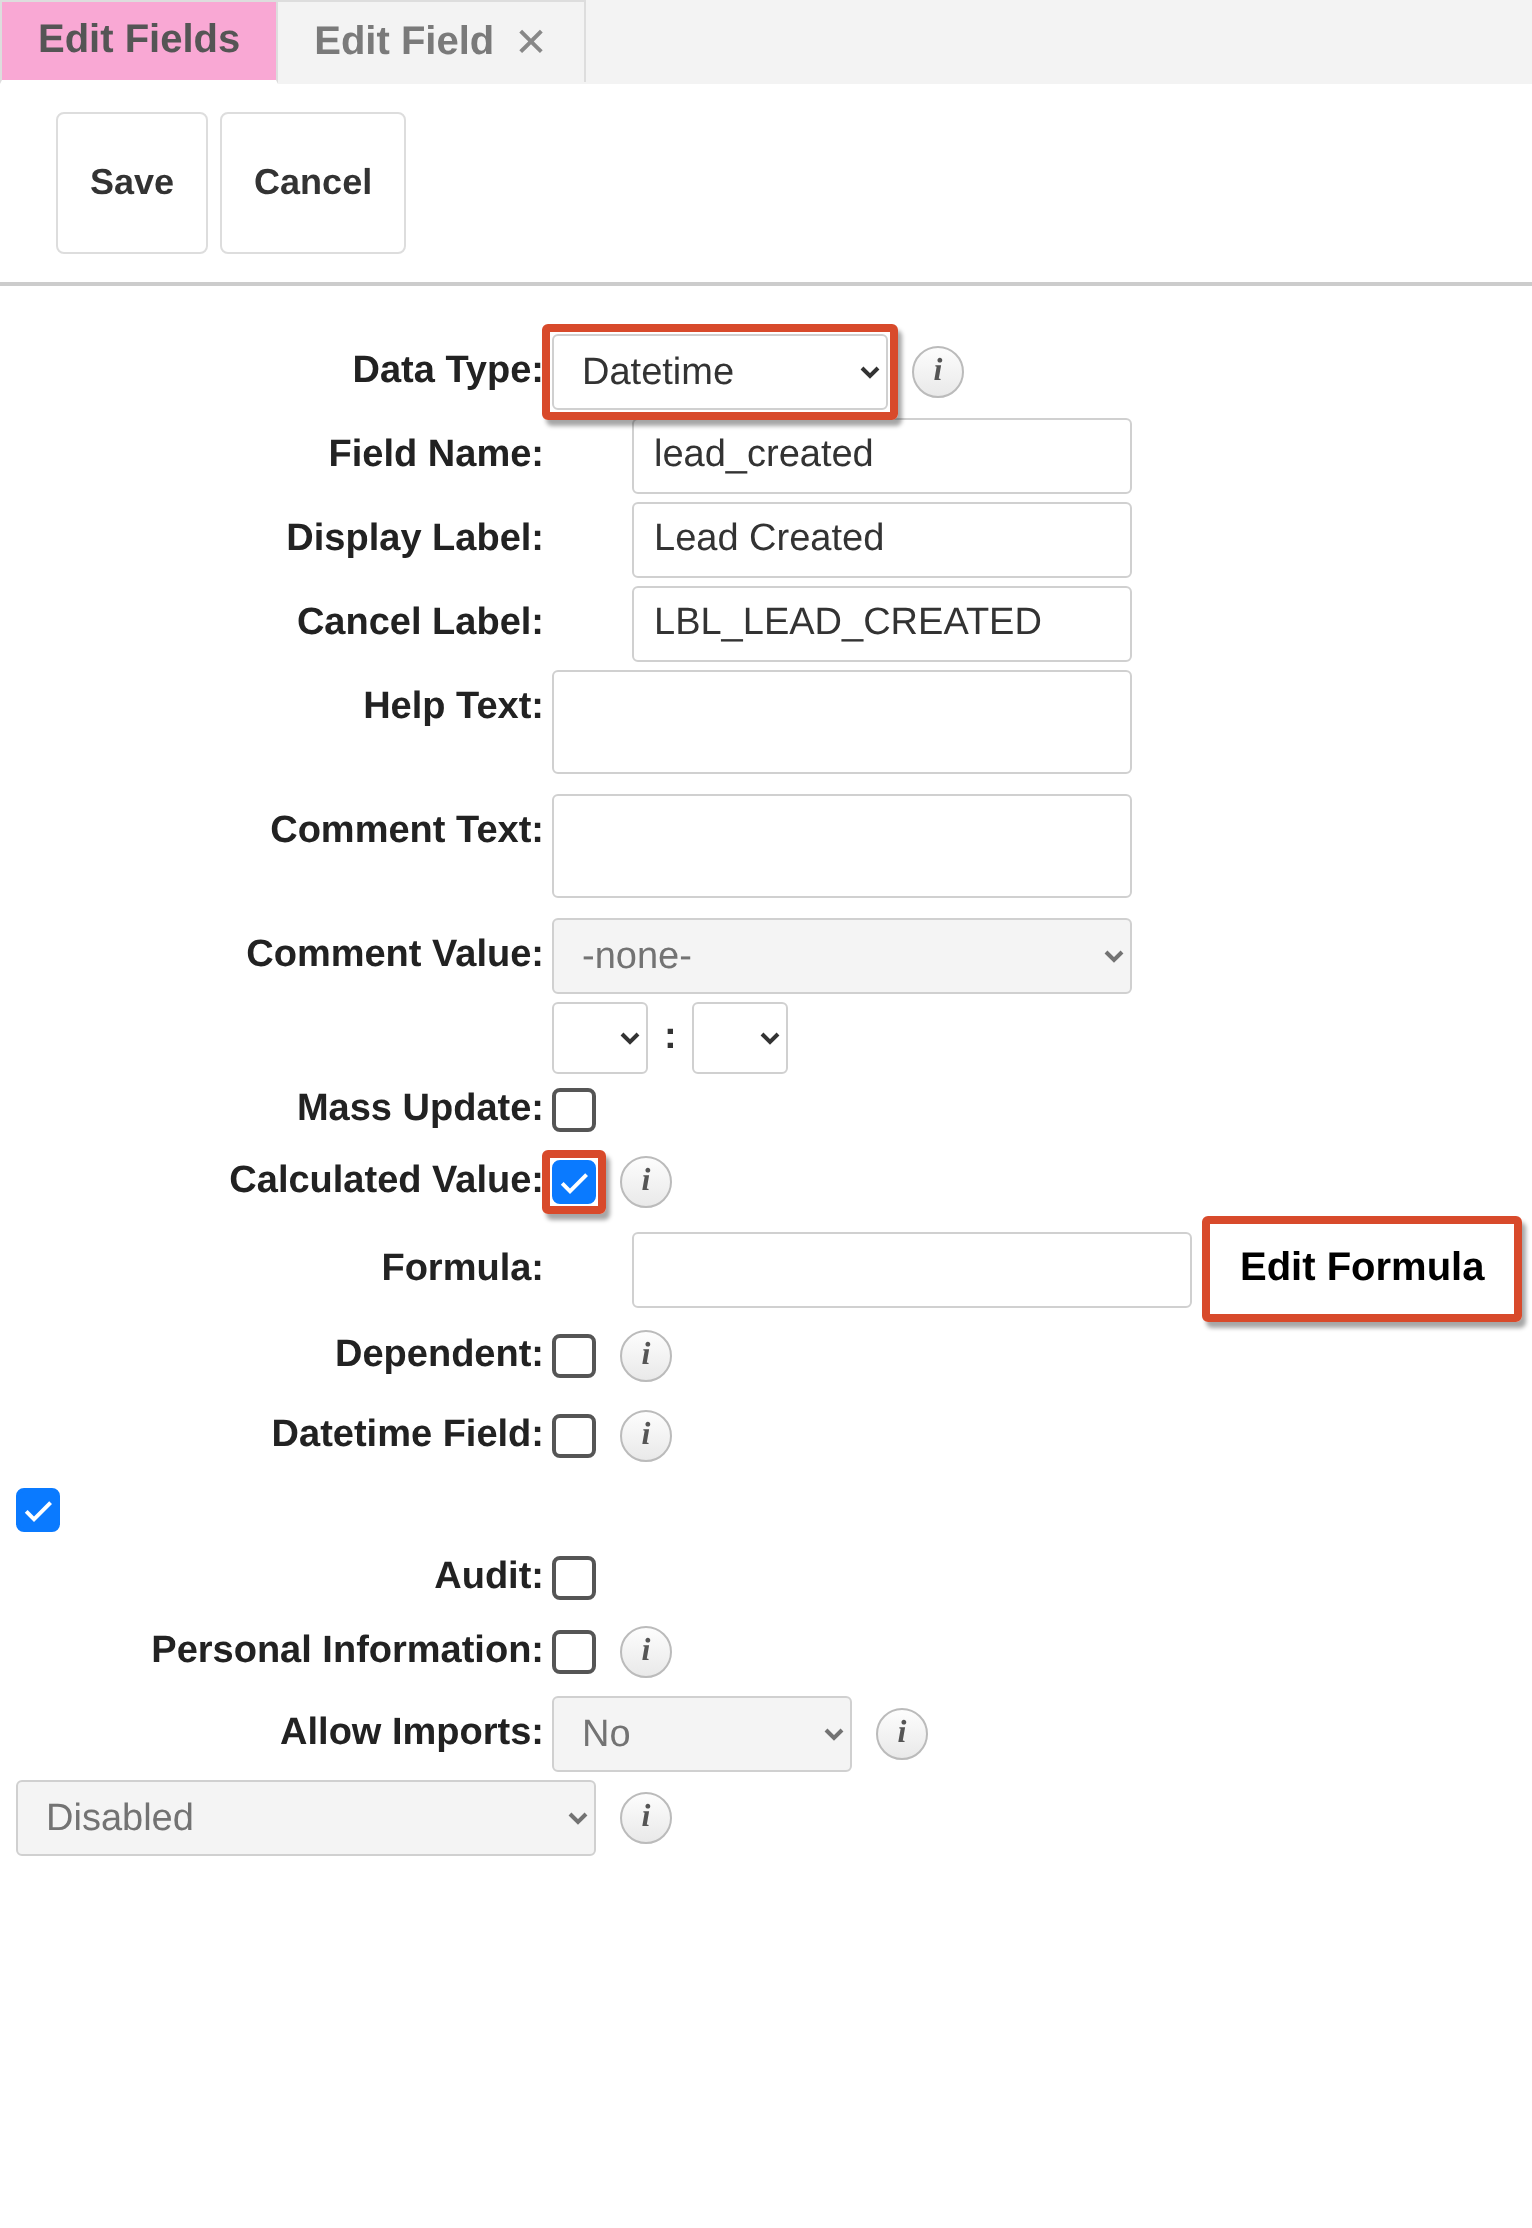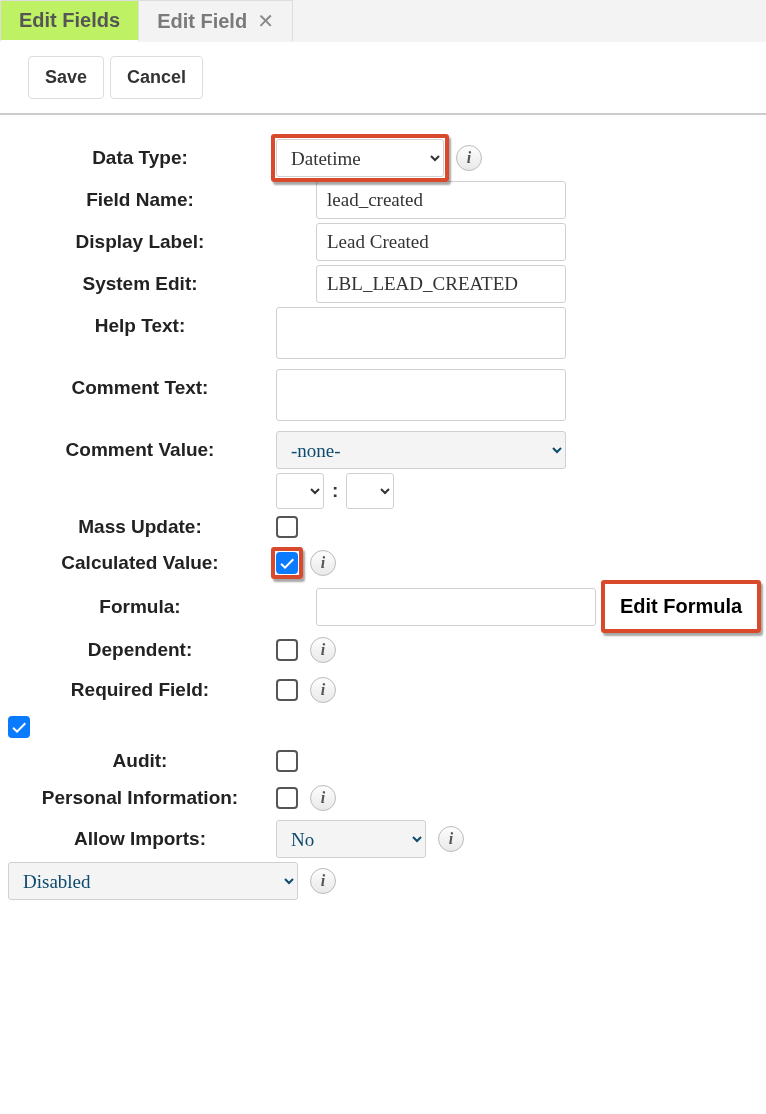--- a/index.html
+++ b/index.html
@@ -24,21 +24,21 @@
     display: flex;
     align-items: center;
     font-size: 20px;
     font-weight: 700;
     color: #7a7a7a;
     cursor: pointer;
     border-top: 1px solid #ddd;
     border-right: 1px solid #ddd;
   }
   .tab.active {
-    background: #bef264;
+    background: #f9a8d4;
     color: #555;
     border-top: 1px solid #ddd;
     border-left: 1px solid #ddd;
     border-right: 1px solid #ddd;
     border-bottom: 2px solid #fff;
     margin-bottom: -1px;
   }
   .tab-close {
     margin-left: 10px;
     color: #888;
@@ -52,67 +52,67 @@
     border-bottom: 2px solid #ccc;
     margin-bottom: 24px;
   }
   .btn {
     font-size: 18px;
     font-weight: 700;
     color: #333;
     background: #fff;
     border: 1px solid #ddd;
     border-radius: 4px;
-    padding: 10px 16px;
+    padding: 24px 16px;
     cursor: pointer;
   }
   .form {
     padding: 0 8px 20px 8px;
   }
   .row {
     display: flex;
     align-items: center;
     margin-bottom: 4px;
     min-height: 36px;
   }
   .row.tall { min-height: 58px; align-items: flex-start; }
   .row.tall .lbl { padding-top: 8px; }
   .lbl {
     width: 268px;
-    text-align: center;
+    text-align: right;
     font-size: 19px;
     font-weight: 700;
     color: #222;
     padding-right: 4px;
   }
   .ctrl {
     flex: 1;
     display: flex;
     align-items: center;
     gap: 6px;
   }
   select, input[type=text], textarea {
     font-size: 19px;
-    font-family: Liberation Serif, serif;
+    font-family: Liberation Sans, sans-serif;
     border: 1px solid #d0d0d0;
     border-radius: 3px;
     padding: 6px 10px;
     color: #333;
     background: #fff;
   }
   select { height: 38px; }
   input[type=text] { height: 38px; margin-left: 40px; }
   textarea { resize: none; }
   .w-sm  { width: 168px; }
   .w-med { width: 250px; }
   .w-lg  { width: 290px; }
   .w-xl  { width: 290px; height: 52px; }
   .disabled-look {
     background: #f4f4f4;
-    color: #0c4a6e;
+    color: #737373;
   }
   .mini { width: 48px; height: 36px; }
   .cb {
     width: 22px; height: 22px;
     border: 2px solid #555;
     border-radius: 4px;
     display: inline-flex;
     align-items: center;
     justify-content: center;
     cursor: pointer;
@@ -211,21 +211,21 @@
   </div>
 
   <div class="row">
     <div class="lbl">Display Label:</div>
     <div class="ctrl">
       <input type="text" class="w-med" value="Lead Created" style="">
     </div>
   </div>
 
   <div class="row">
-    <div class="lbl">System Edit:</div>
+    <div class="lbl">Cancel Label:</div>
     <div class="ctrl">
       <input type="text" class="w-med" value="LBL_LEAD_CREATED" style="">
     </div>
   </div>
 
   <div class="row tall">
     <div class="lbl">Help Text:</div>
     <div class="ctrl">
       <textarea class="w-xl" style=""></textarea>
     </div>
@@ -294,21 +294,21 @@
     <div class="lbl">Dependent:</div>
     <div class="ctrl">
       <span class="cb"></span>
       <span class="info-icon">
           <span>i</span>
         </span>
     </div>
   </div>
 
   <div class="row">
-    <div class="lbl">Required Field:</div>
+    <div class="lbl">Datetime Field:</div>
     <div class="ctrl">
       <span class="cb"></span>
       <span class="info-icon">
           <span>i</span>
         </span>
     </div>
   </div>
 
   <div class="row" style="min-height:30px">
     <div class="ctrl">

